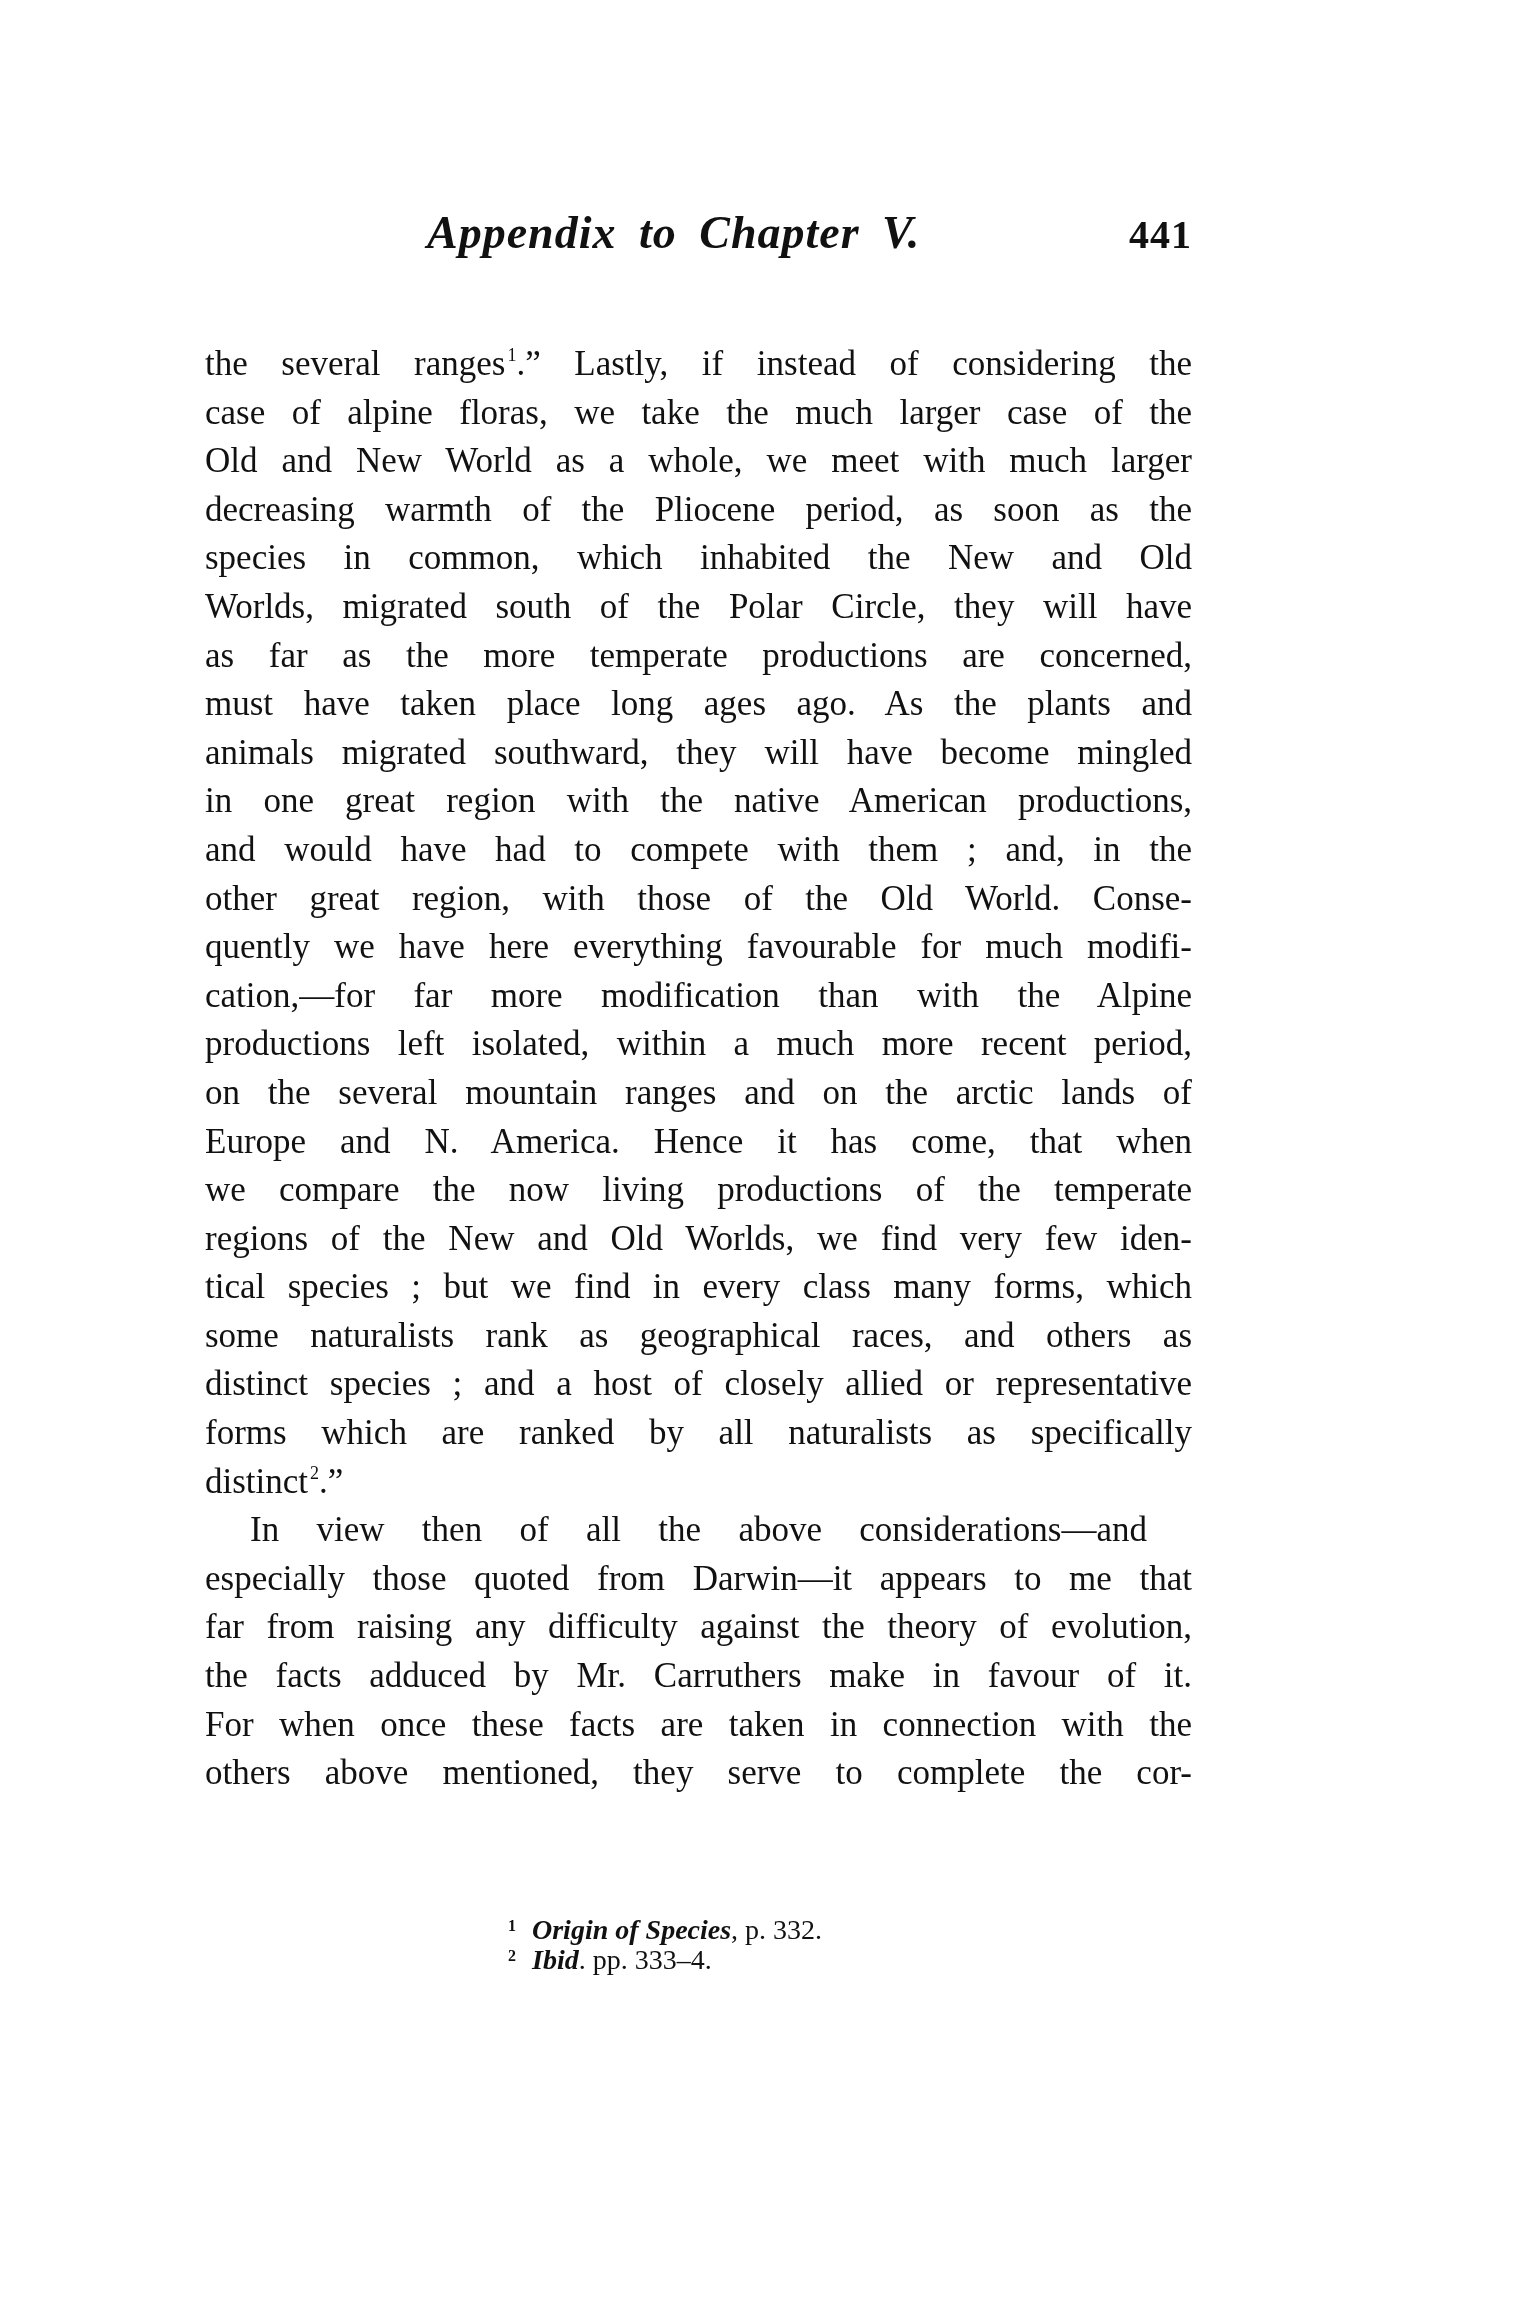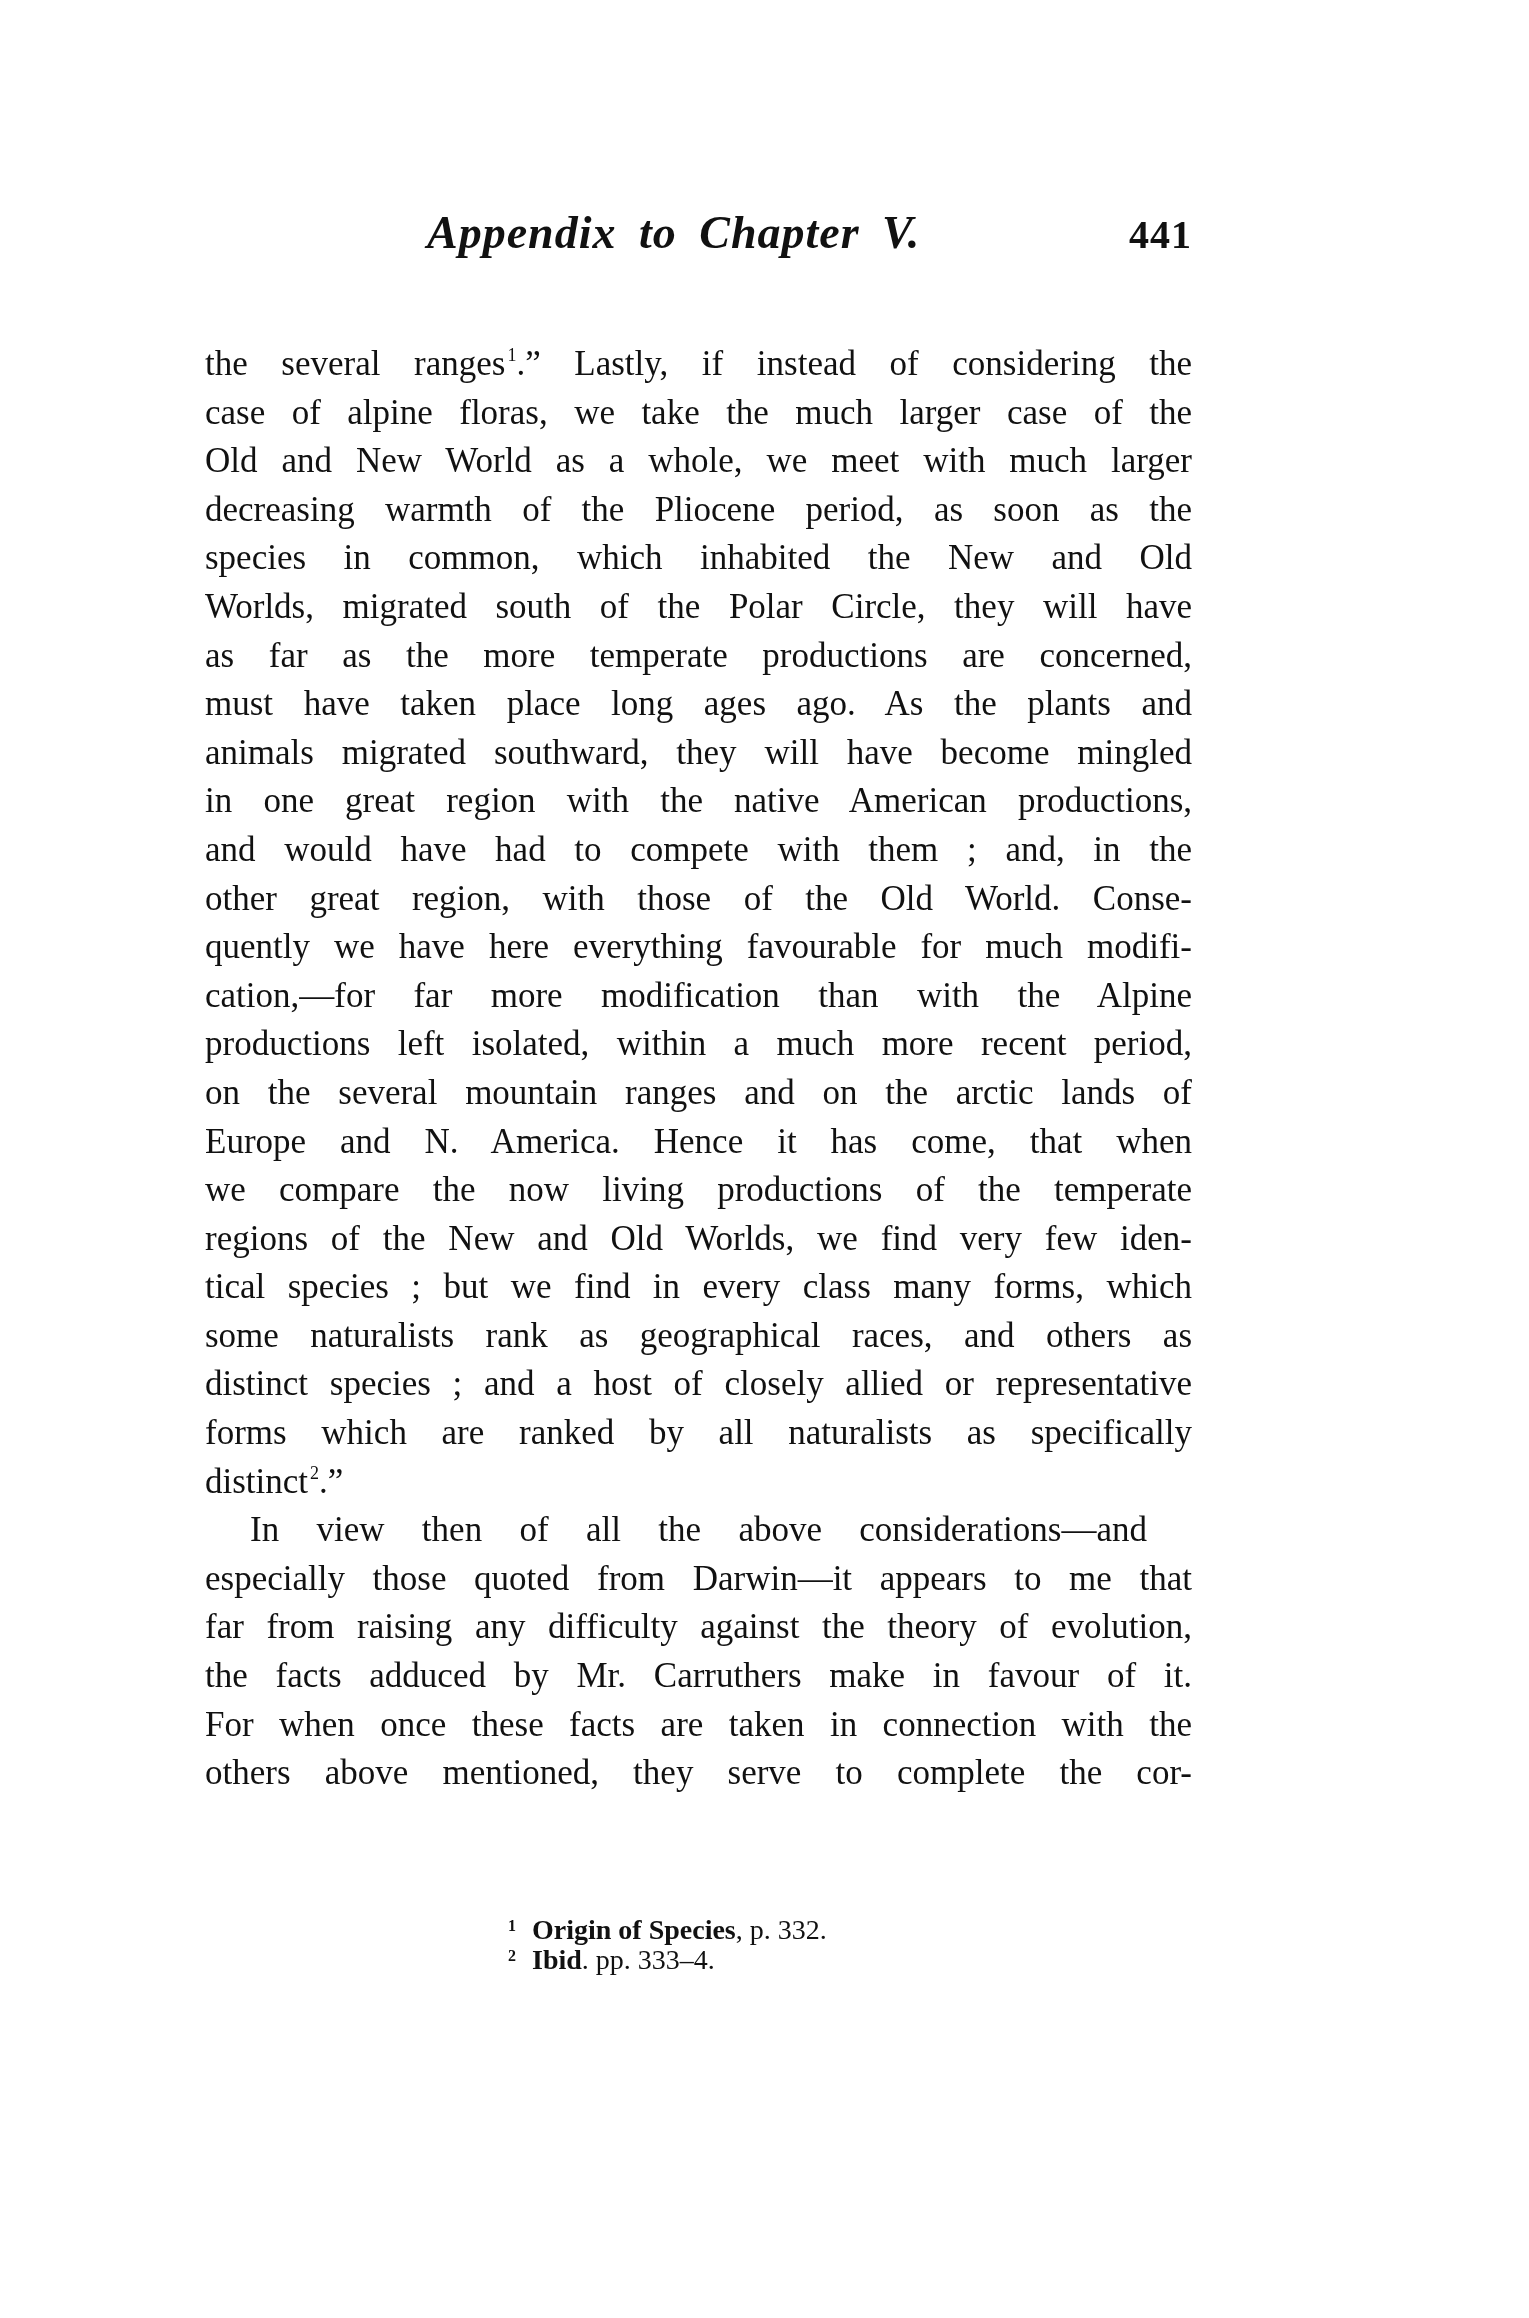--- a/index.html
+++ b/index.html
@@ -100,20 +100,21 @@
   }
   .footnote .marker {
     font-size: 16px;
     font-weight: bold;
     vertical-align: top;
     line-height: 22px;
     display: inline-block;
     width: 24px;
   }
   .footnote .ref-title {
+    font-style: italic;
     font-weight: bold;
   }
 </style>
 </head>
 <body>
 
 <div class="running-head">
   <span class="running-title">Appendix to Chapter V.</span>
   <span class="page-number">441</span>
 </div>

